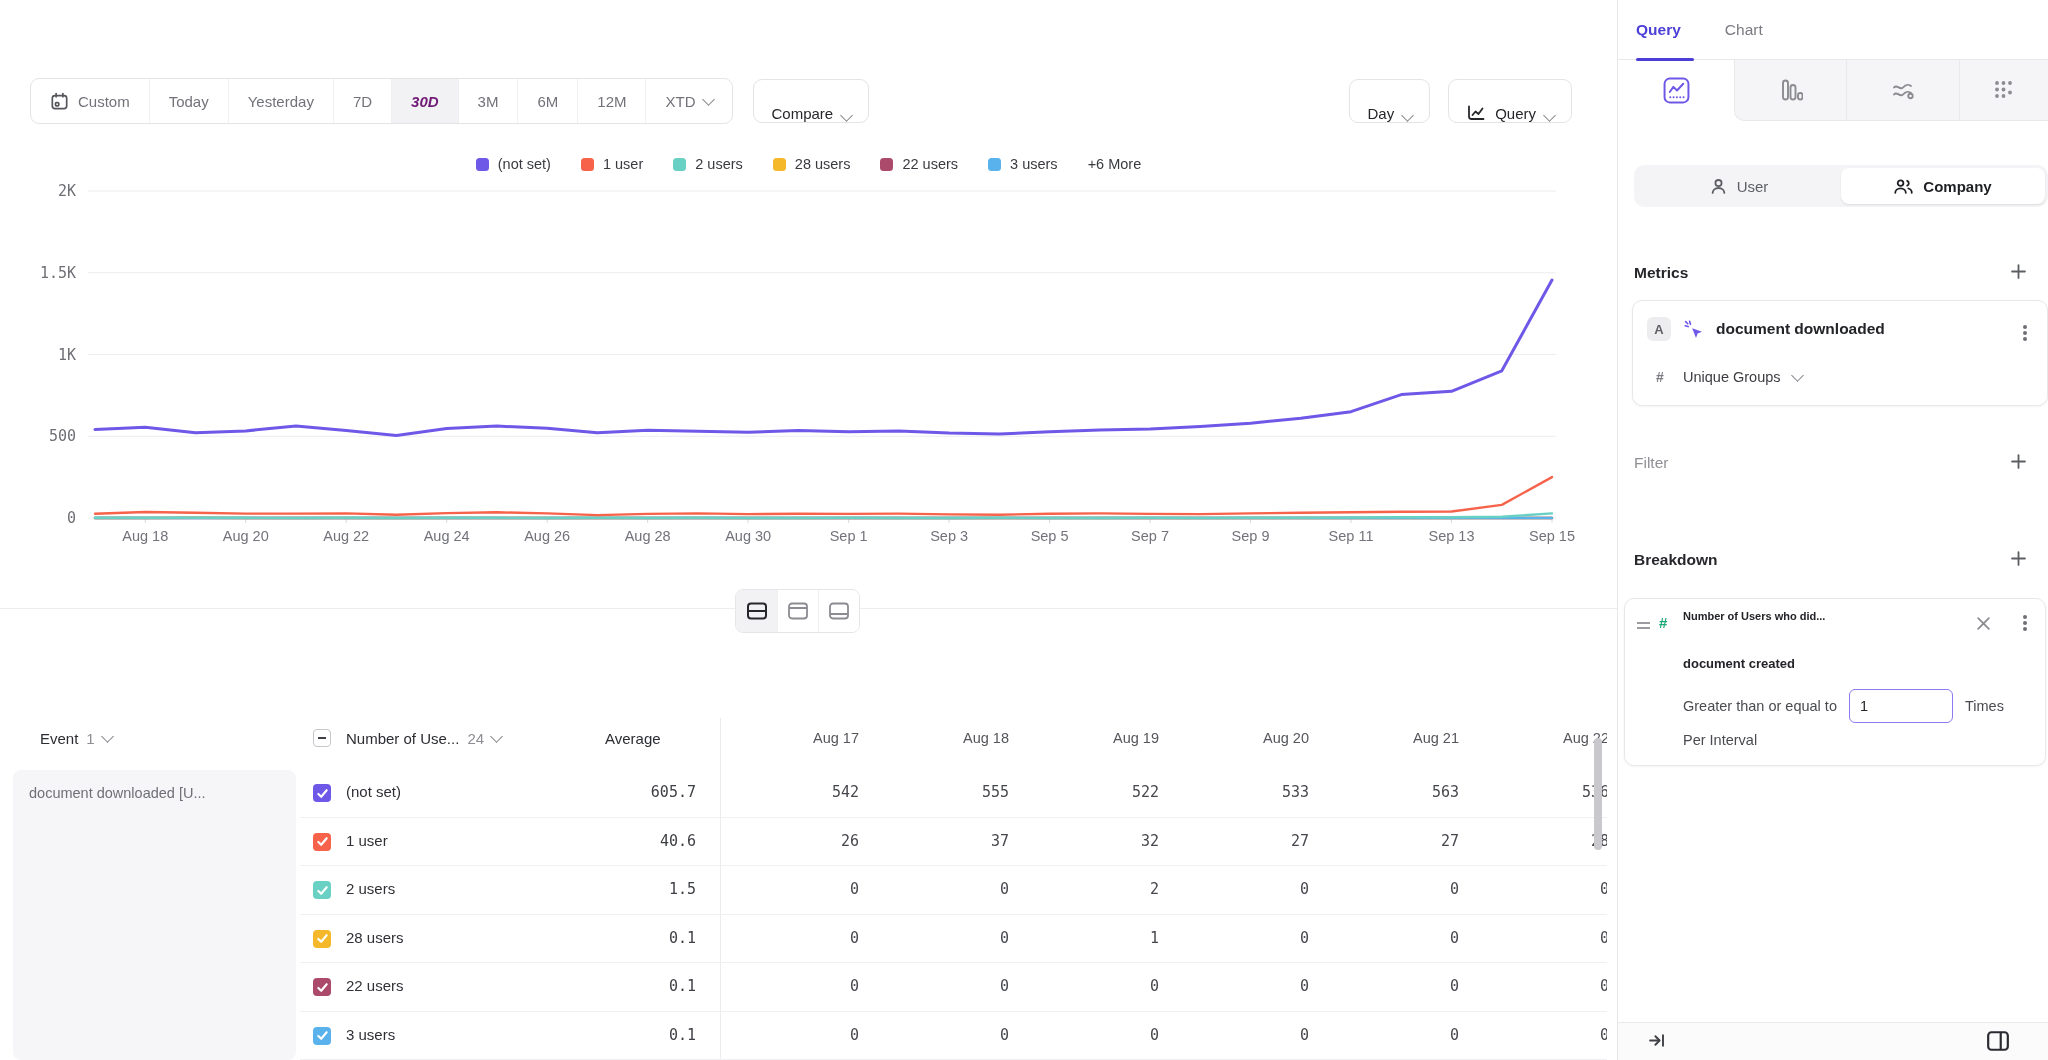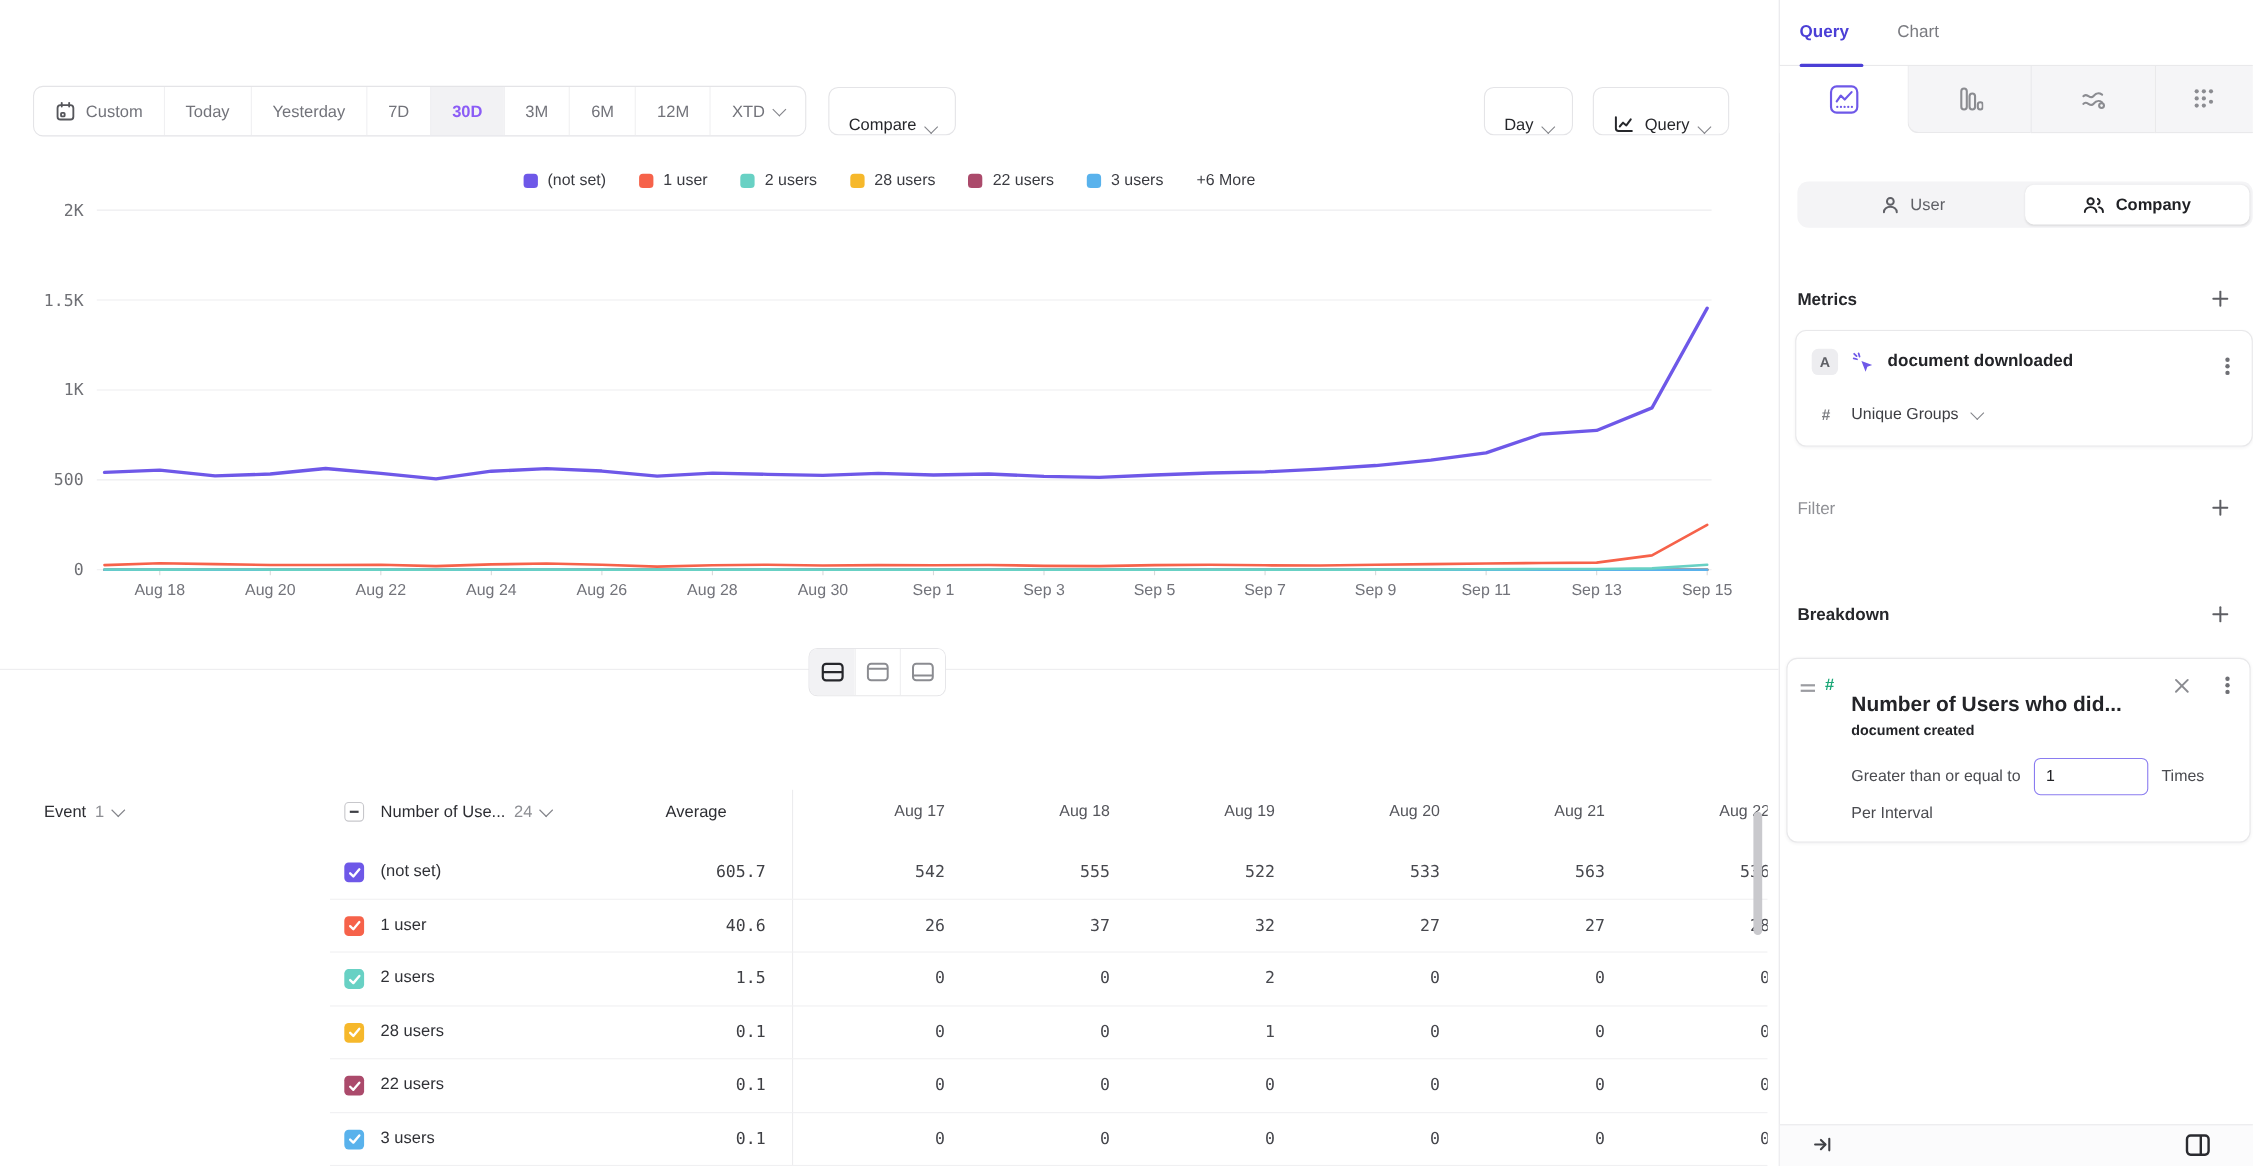--- a/index.html
+++ b/index.html
@@ -6,21 +6,21 @@
     font-family:"Liberation Sans",sans-serif;-webkit-font-smoothing:antialiased;}
   .mono{font-family:"DejaVu Sans Mono",monospace;}
   .main{position:absolute;left:0;top:0;width:1617px;height:1060px;background:#fff;}
   .sidebar{position:absolute;left:1617px;top:0;width:430px;height:1060px;background:#fff;border-left:1px solid #e7e7ea;}
 
   
   .toolbar{position:absolute;left:30px;top:78px;right:45px;height:46px;display:flex;align-items:center;}
   .seg{display:flex;align-items:stretch;height:44px;border:1px solid #e4e4e7;border-radius:9px;overflow:hidden;background:#fff;}
   .seg-item{display:flex;align-items:center;gap:9px;padding:0 19px;font-size:15px;color:#72737a;border-left:1px solid #f0f0f2;cursor:pointer;white-space:nowrap;}
   .seg-item:first-child{border-left:none;}
-  .seg-item.active{background:#f2f2f4;color:#8b5cf6;font-weight:700;}
+  .seg-item.active{background:#f2f2f4;color:#701a75;font-weight:700;font-style:italic;}
   .btn{display:flex;align-items:flex-end;gap:9px;height:44px;padding:0 17px;border:1px solid #e4e4e7;border-radius:9px;background:#fff;font-size:15px;color:#26272b;font-family:inherit;cursor:pointer;}
   .chev{display:inline-block;width:8px;height:8px;border-right:1.7px solid #83848a;border-bottom:1.7px solid #83848a;transform:rotate(45deg);position:relative;top:-2px;}
   .right-ctrls{margin-left:auto;display:flex;gap:18px;}
 
   
   .legend{position:absolute;left:0;top:156px;width:100%;display:flex;justify-content:center;align-items:center;gap:30px;font-size:14.5px;color:#3a3b41;font-weight:500;}
   .lg-item{display:flex;align-items:center;gap:9px;}
   .lg-chip{width:13px;height:13px;border-radius:3.5px;}
   .lg-more{cursor:pointer;color:#3a3b41;}
 
@@ -83,21 +83,21 @@
   .badge-a{width:24px;height:24px;border-radius:6px;background:#ededf0;display:flex;align-items:center;justify-content:center;font-size:13px;font-weight:700;color:#5f6066;}
   .m-row1{position:absolute;left:14px;top:16px;display:flex;align-items:center;gap:12px;}
   .m-name{font-size:15.5px;font-weight:600;color:#232428;}
   .kebab{position:absolute;width:4px;height:4px;border-radius:50%;background:#6f7075;box-shadow:0 -6px 0 #6f7075,0 6px 0 #6f7075;cursor:pointer;}
   .m-row2{position:absolute;left:16px;top:68px;display:flex;align-items:center;gap:12px;cursor:pointer;}
   .hash-dim{width:22px;text-align:center;font-size:14px;color:#7c7d82;font-weight:600;}
   .m-measure{font-size:14.5px;font-weight:500;color:#3c3d42;}
   #bd-card{left:6px;top:598px;width:420px;height:166px;}
   .handle{position:absolute;left:12px;top:23px;width:13px;height:2px;background:#9b9ca1;box-shadow:0 5px 0 #9b9ca1;cursor:grab;}
   .bd-glyph{position:absolute;left:34px;top:15px;font-size:15px;font-weight:700;color:#1ca878;}
-  .bd-title{position:absolute;left:58px;top:31px;font-size:19px;font-weight:600;color:#232428;white-space:nowrap;}
+  .bd-title{position:absolute;left:58px;top:11px;font-size:11px;font-weight:600;color:#232428;white-space:nowrap;}
   .close-x{position:absolute;right:52px;top:15px;background:none;border:none;cursor:pointer;padding:2px;color:#8a8b90;}
   .bd-event{position:absolute;left:58px;top:57px;font-size:13px;font-weight:600;color:#232428;}
   .bd-cond{position:absolute;left:58px;top:90px;display:flex;align-items:center;gap:12px;}
   .bd-cond-text{font-size:14.5px;color:#4a4b50;}
   .bd-input{width:104px;height:34px;border:1.5px solid #8a7cf0;border-radius:6px;padding:0 10px;font-size:14.5px;color:#232428;font-family:inherit;box-sizing:border-box;outline:none;}
   .bd-interval{position:absolute;left:58px;top:133px;font-size:14.5px;color:#4a4b50;}
   .sb-bottom{position:absolute;left:0;right:0;bottom:0;height:37px;border-top:1px solid #e9e9eb;background:#fbfbfc;}
   .collapse-btn{position:absolute;left:30px;top:8px;background:none;border:none;padding:0;cursor:pointer;color:#3f4045;}
   .panel-btn{position:absolute;right:38px;top:6px;background:none;border:none;padding:0;cursor:pointer;color:#2a2b30;}
 </style>
@@ -287,20 +287,21 @@
           <div class="date-cell">Aug 17</div>
           <div class="date-cell">Aug 18</div>
           <div class="date-cell">Aug 19</div>
           <div class="date-cell">Aug 20</div>
           <div class="date-cell">Aug 21</div>
           <div class="date-cell">Aug 22</div>
         </div>
     </div>
     <div class="vdiv"></div>
     <div class="rows-wrap">
+      <div class="event-cell">document downloaded [U...</div>
       <div class="trows" id="trows">
           <div class="trow">
             <div class="cbox" style="background: rgb(110, 88, 232);">
               <svg width="13" height="13" viewBox="0 0 14 14" fill="none" stroke="#fff" stroke-width="2.3" stroke-linecap="round" stroke-linejoin="round">
                 <polyline points="2.5,7.5 5.6,10.5 11.5,3.5"></polyline>
               </svg>
             </div>
             <span class="trow-label">(not set)</span>
             <span class="trow-avg mono">605.7</span>
             <div class="vals">

